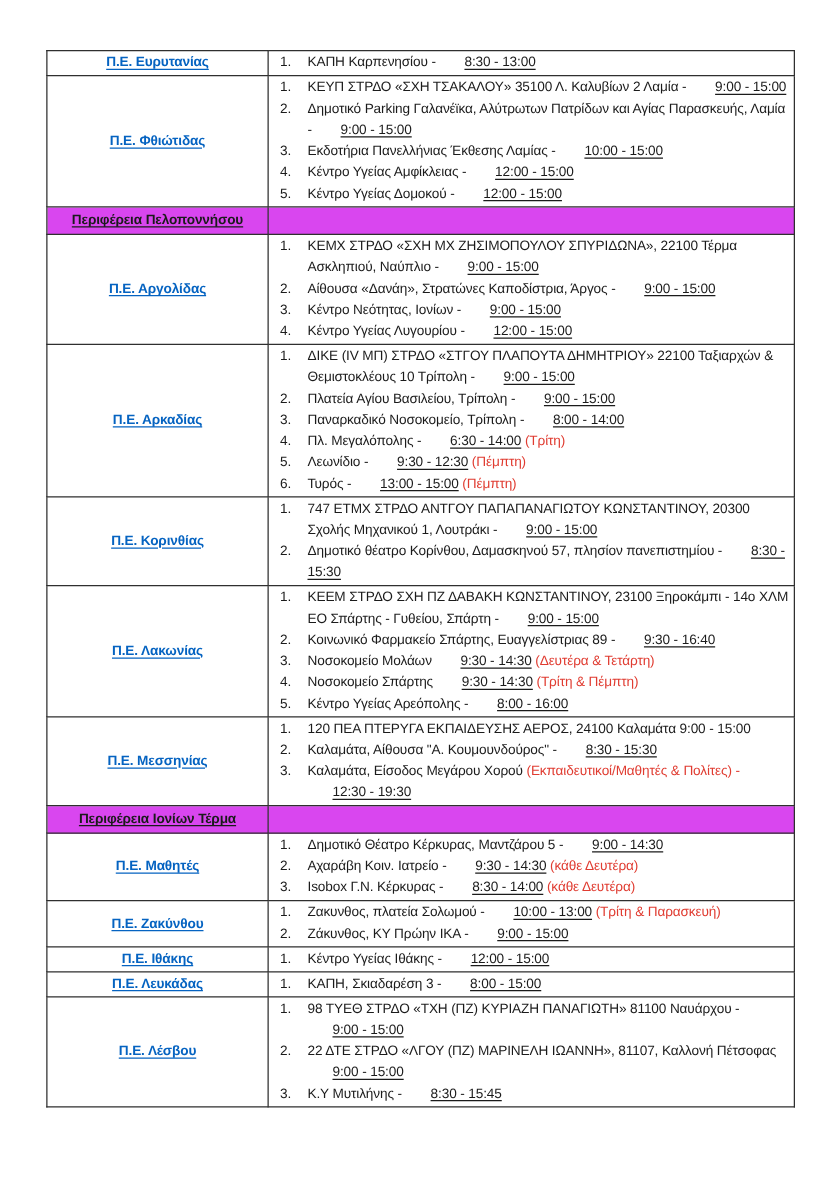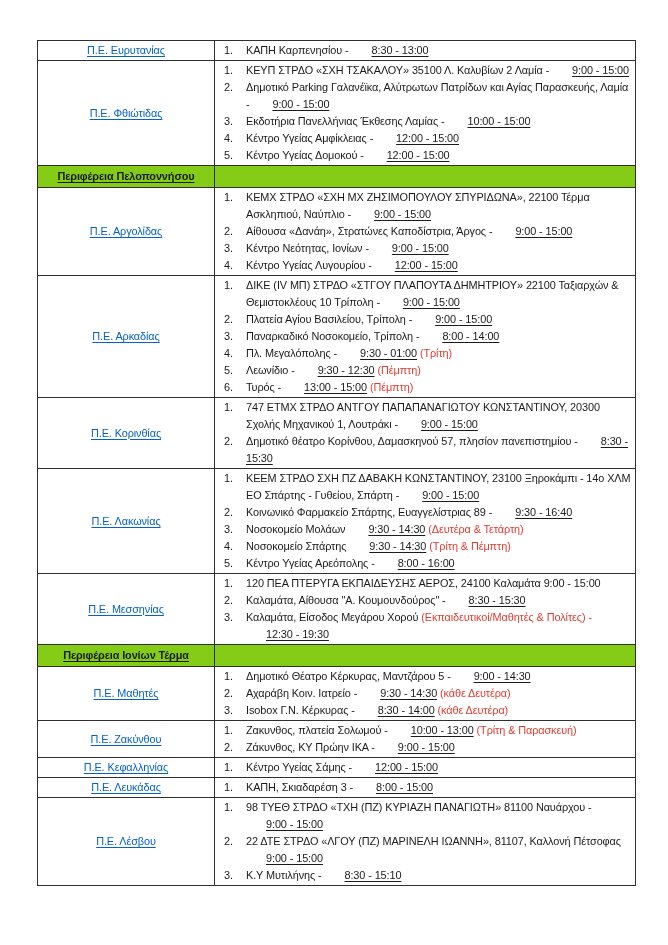--- a/index.html
+++ b/index.html
@@ -14,24 +14,24 @@
     position:absolute;left:37px;top:40px;width:592px;
     border-collapse:collapse;table-layout:fixed;
     font-size:10.9px;line-height:17px;letter-spacing:-0.1px;
     border:1.5px solid #2f2f2f;
   }
   td{border:1px solid #2f2f2f;padding:1px 2px;vertical-align:middle;}
   td.region-col{width:172px;}
   td.items-col{width:415px;}
   td.region-cell{text-align:center;}
   .region-link{
-    color:#0563C1;font-weight:normal;text-decoration:underline;
+    color:#0563C1;font-weight:bold;text-decoration:underline;
     text-underline-offset:2px;cursor:pointer;
   }
-  td.section-cell{background:#84cc16;padding:2px 2px;}
+  td.section-cell{background:#d946ef;padding:2px 2px;}
   .section-label{
     font-weight:bold;text-decoration:underline;text-underline-offset:2px;
     display:block;text-align:center;
   }
   td.items-cell{padding:1px 3px 1px 2px;vertical-align:top;}
   td.items-cell ol{list-style:none;margin:0;padding:0;}
   td.items-cell li{display:flex;align-items:flex-start;padding-left:7px;}
   .num{flex:0 0 22px;}
   .item-body{flex:1;min-width:0;}
   .time{text-decoration:underline;text-underline-offset:2px;text-decoration-thickness:1px;margin-left:20px;}
@@ -121,21 +121,21 @@
               <li>
                 <span class="num">2.</span>
                 <span class="item-body"><span>Πλατεία Αγίου Βασιλείου, Τρίπολη - </span><span class="time">9:00 - 15:00</span></span>
               </li>
               <li>
                 <span class="num">3.</span>
                 <span class="item-body"><span>Παναρκαδικό Νοσοκομείο, Τρίπολη - </span><span class="time">8:00 - 14:00</span></span>
               </li>
               <li>
                 <span class="num">4.</span>
-                <span class="item-body"><span>Πλ. Μεγαλόπολης - </span><span class="time">9:30 - 01:00</span><span class="red"> (Τρίτη)</span></span>
+                <span class="item-body"><span>Πλ. Μεγαλόπολης - </span><span class="time">6:30 - 14:00</span><span class="red"> (Τρίτη)</span></span>
               </li>
               <li>
                 <span class="num">5.</span>
                 <span class="item-body"><span>Λεωνίδιο - </span><span class="time">9:30 - 12:30</span><span class="red"> (Πέμπτη)</span></span>
               </li>
               <li>
                 <span class="num">6.</span>
                 <span class="item-body"><span>Τυρός - </span><span class="time">13:00 - 15:00</span><span class="red"> (Πέμπτη)</span></span>
               </li>
             </ol>
@@ -236,26 +236,26 @@
                 <span class="item-body"><span>Ζακυνθος, πλατεία Σολωμού - </span><span class="time">10:00 - 13:00</span><span class="red"> (Τρίτη &amp; Παρασκευή)</span></span>
               </li>
               <li>
                 <span class="num">2.</span>
                 <span class="item-body"><span>Ζάκυνθος, ΚΥ Πρώην ΙΚΑ - </span><span class="time">9:00 - 15:00</span></span>
               </li>
             </ol>
           </td>
         </tr>
         <tr>
-          <td class="region-cell region-col"><a class="region-link">Π.Ε. Κεφαλληνίας</a></td>
-          <td class="items-cell items-col">
-            <ol>
-              <li>
-                <span class="num">1.</span>
-                <span class="item-body"><span>Κέντρο Υγείας Σάμης - </span><span class="time">12:00 - 15:00</span></span>
+          <td class="region-cell region-col"><a class="region-link">Π.Ε. Ιθάκης</a></td>
+          <td class="items-cell items-col">
+            <ol>
+              <li>
+                <span class="num">1.</span>
+                <span class="item-body"><span>Κέντρο Υγείας Ιθάκης - </span><span class="time">12:00 - 15:00</span></span>
               </li>
             </ol>
           </td>
         </tr>
         <tr>
           <td class="region-cell region-col"><a class="region-link">Π.Ε. Λευκάδας</a></td>
           <td class="items-cell items-col">
             <ol>
               <li>
                 <span class="num">1.</span>
@@ -271,20 +271,20 @@
               <li>
                 <span class="num">1.</span>
                 <span class="item-body"><span>98 ΤΥΕΘ ΣΤΡΔΟ «ΤΧΗ (ΠΖ) ΚΥΡΙΑΖΗ ΠΑΝΑΓΙΩΤΗ» 81100 Ναυάρχου - </span><span class="time">9:00 - 15:00</span></span>
               </li>
               <li>
                 <span class="num">2.</span>
                 <span class="item-body"><span>22 ΔΤΕ ΣΤΡΔΟ «ΛΓΟΥ (ΠΖ) ΜΑΡΙΝΕΛΗ ΙΩΑΝΝΗ», 81107, Καλλονή Πέτσοφας </span><span class="time">9:00 - 15:00</span></span>
               </li>
               <li>
                 <span class="num">3.</span>
-                <span class="item-body"><span>Κ.Υ Μυτιλήνης - </span><span class="time">8:30 - 15:10</span></span>
+                <span class="item-body"><span>Κ.Υ Μυτιλήνης - </span><span class="time">8:30 - 15:45</span></span>
               </li>
             </ol>
           </td>
         </tr>
       </tbody>
   </table>
 </div>
 
 </body></html>

